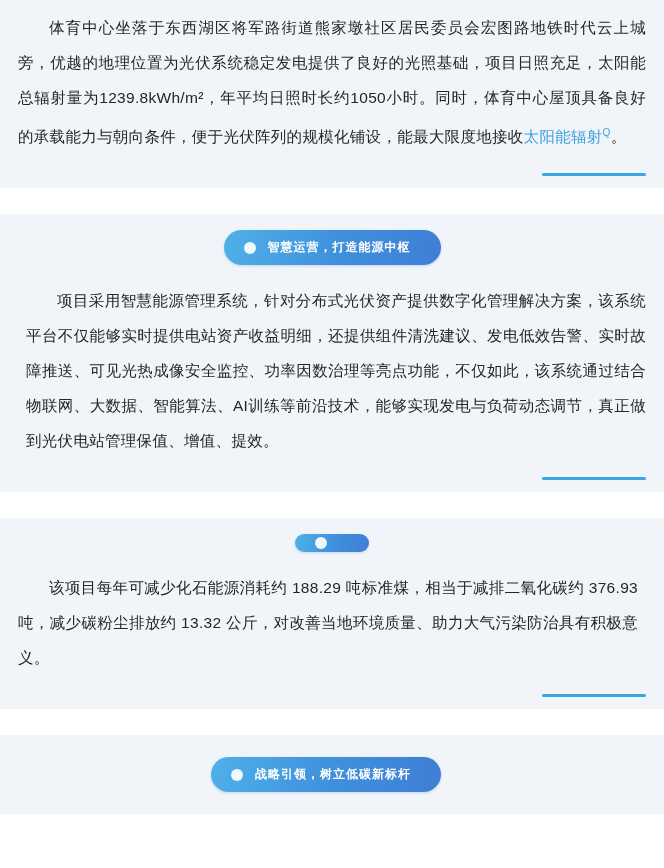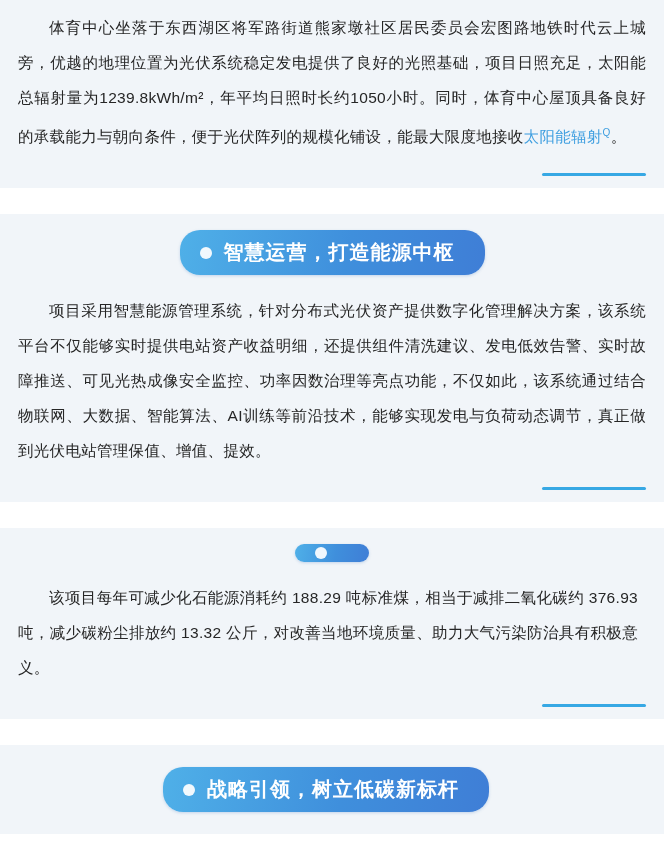--- a/index.html
+++ b/index.html
@@ -65,21 +65,21 @@
     align-items: center;
   }
   .pill {
     display: inline-flex;
     align-items: center;
     justify-content: center;
     position: relative;
     padding: 9px 30px 9px 44px;
     background: linear-gradient(100deg, #4fb0e8 0%, #3f8fdc 55%, #3f7ed6 100%);
     color: #ffffff;
-    font-size: 20px;
+    font-size: 12px;
     font-weight: bold;
     letter-spacing: 1px;
     border-radius: 20px 20px 20px 20px;
     box-shadow: 0 1px 3px rgba(60,120,190,0.25);
     white-space: nowrap;
   }
   .pill .dot {
     position: absolute;
     left: 20px;
     top: 50%;
@@ -94,20 +94,21 @@
   
   .gap-white {
     background: #ffffff;
   }
 
   .block-1 {
     padding: 10px 0 34px 0;
   }
   .block-2 {
     padding: 30px 0 34px 0;
+    margin-left: 8px;
   }
   .block-3 {
     padding: 30px 8px 34px 0;
   }
   .pill-block {
     padding: 16px 0 4px 0;
   }
 </style>
 </head>
 <body>

